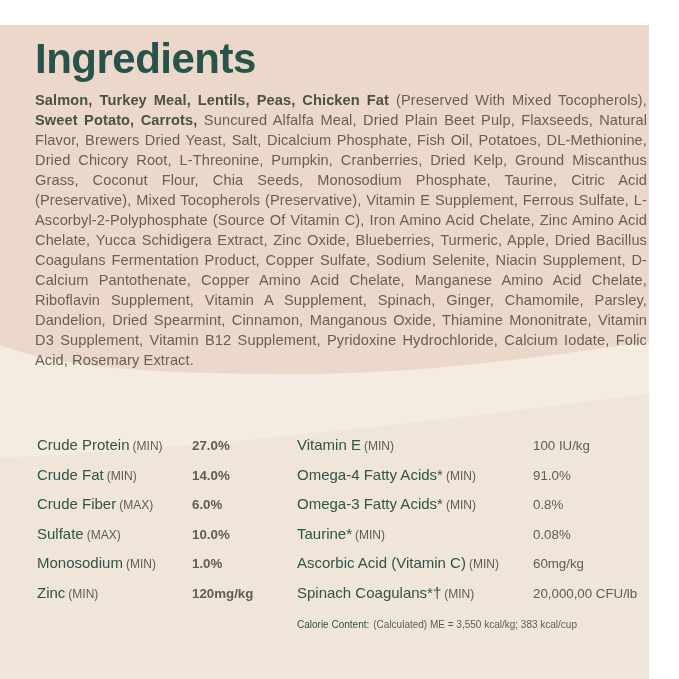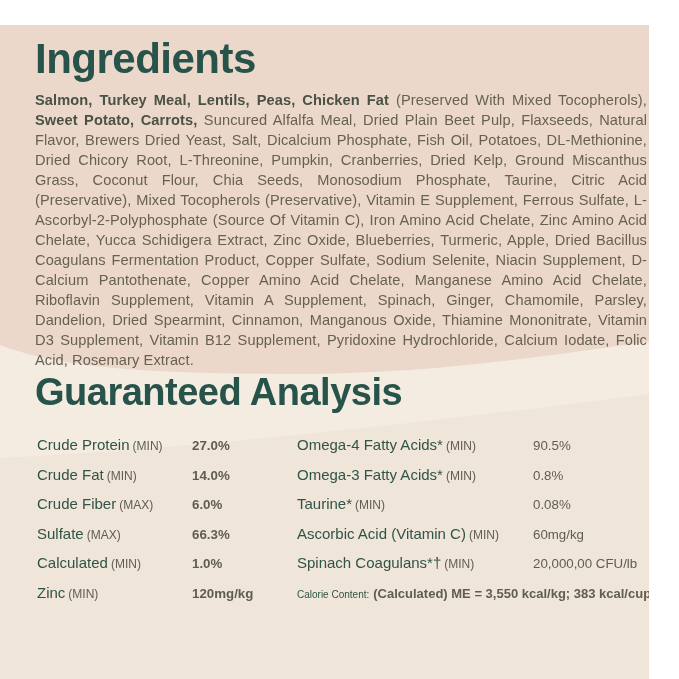--- a/index.html
+++ b/index.html
@@ -36,75 +36,78 @@
   .ga-col { position: absolute; top: 0; }
   .ga-col.left { left: 37px; width: 250px; }
   .ga-col.right { left: 297px; width: 378px; }
   .ga-row { position: relative; height: 29.6px; white-space: nowrap; }
   .ga-label { font-size: 15px; font-weight: 400; color: #305447; }
   .ga-qual { font-size: 12px; color: #605d50; margin-left: 3px; }
   .ga-value { position: absolute; top: 2px; font-size: 13.3px; color: #605d50; }
   .ga-col.left  .ga-value { left: 155px; font-weight: bold; }
   .ga-col.right .ga-value { left: 236px; }
   .ga-row.inline-value .ga-label { font-size: 10px; }
-  .ga-row.inline-value .ga-value { position: static; font-size: 13px; margin-left: 4px; font-weight: bold; }
+  .ga-row.inline-value .ga-value { position: static; font-size: 10px; margin-left: 4px; }
 </style>
 </head>
 <body>
 
 <div class="page">
 
   <svg class="bg-svg" width="679" height="679" viewBox="0 0 679 679">
     <rect x="0" y="0" width="679" height="679" fill="#ffffff"></rect>
     <rect x="0" y="25" width="679" height="654" fill="#f4ece1"></rect>
     <path d="M0,458 C180,450 420,424 679,390 L679,679 L0,679 Z" fill="#efe5d8"></path>
     <path d="M0,25 L679,25 L679,338 C580,350 450,374 300,374 C150,374 60,368 0,345 Z" fill="#ebd8ca"></path>
   </svg>
 
   <div class="content">
 
     <h1 class="ing-title">Ingredients</h1>
 
     <p class="ing-text"><b>Salmon, Turkey Meal, Lentils, Peas, Chicken Fat</b><span> (Preserved With Mixed Tocopherols), </span><b>Sweet Potato, Carrots,</b><span> Suncured Alfalfa Meal, Dried Plain Beet Pulp, Flaxseeds, Natural Flavor, Brewers Dried Yeast, Salt, Dicalcium Phosphate, Fish Oil, Potatoes, DL-Methionine, Dried Chicory Root, L-Threonine, Pumpkin, Cranberries, Dried Kelp, Ground Miscanthus Grass, Coconut Flour, Chia Seeds, Monosodium Phosphate, Taurine, Citric Acid (Preservative), Mixed Tocopherols (Preservative), Vitamin E Supplement, Ferrous Sulfate, L-Ascorbyl-2-Polyphosphate (Source Of Vitamin C), Iron Amino Acid Chelate, Zinc Amino Acid Chelate, Yucca Schidigera Extract, Zinc Oxide, Blueberries, Turmeric, Apple, Dried Bacillus Coagulans Fermentation Product, Copper Sulfate, Sodium Selenite, Niacin Supplement, D-Calcium Pantothenate, Copper Amino Acid Chelate, Manganese Amino Acid Chelate, Riboflavin Supplement, Vitamin A Supplement, Spinach, Ginger, Chamomile, Parsley, Dandelion, Dried Spearmint, Cinnamon, Manganous Oxide, Thiamine Mononitrate, Vitamin D3 Supplement, Vitamin B12 Supplement, Pyridoxine Hydrochloride, Calcium Iodate, Folic Acid, Rosemary Extract.</span></p>
 
-    <h1 class="ga-title">Guaranteed Analysis</h1>
 
     <div class="ga-table">
 
       <div class="ga-col left">
         <div class="ga-row">
           <span class="ga-label">Crude Protein</span><span class="ga-qual">(MIN)</span>
           <span class="ga-value">27.0%</span>
         </div>
         <div class="ga-row">
           <span class="ga-label">Crude Fat</span><span class="ga-qual">(MIN)</span>
           <span class="ga-value">14.0%</span>
         </div>
         <div class="ga-row">
           <span class="ga-label">Crude Fiber</span><span class="ga-qual">(MAX)</span>
           <span class="ga-value">6.0%</span>
         </div>
         <div class="ga-row">
           <span class="ga-label">Sulfate</span><span class="ga-qual">(MAX)</span>
-          <span class="ga-value">66.3%</span>
+          <span class="ga-value">10.0%</span>
         </div>
         <div class="ga-row">
-          <span class="ga-label">Calculated</span><span class="ga-qual">(MIN)</span>
+          <span class="ga-label">Monosodium</span><span class="ga-qual">(MIN)</span>
           <span class="ga-value">1.0%</span>
         </div>
         <div class="ga-row">
           <span class="ga-label">Zinc</span><span class="ga-qual">(MIN)</span>
           <span class="ga-value">120mg/kg</span>
         </div>
       </div>
 
       <div class="ga-col right">
         <div class="ga-row">
+          <span class="ga-label">Vitamin E</span><span class="ga-qual">(MIN)</span>
+          <span class="ga-value">100 IU/kg</span>
+        </div>
+        <div class="ga-row">
           <span class="ga-label">Omega-4 Fatty Acids*</span><span class="ga-qual">(MIN)</span>
-          <span class="ga-value">90.5%</span>
+          <span class="ga-value">91.0%</span>
         </div>
         <div class="ga-row">
           <span class="ga-label">Omega-3 Fatty Acids*</span><span class="ga-qual">(MIN)</span>
           <span class="ga-value">0.8%</span>
         </div>
         <div class="ga-row">
           <span class="ga-label">Taurine*</span><span class="ga-qual">(MIN)</span>
           <span class="ga-value">0.08%</span>
         </div>
         <div class="ga-row">

